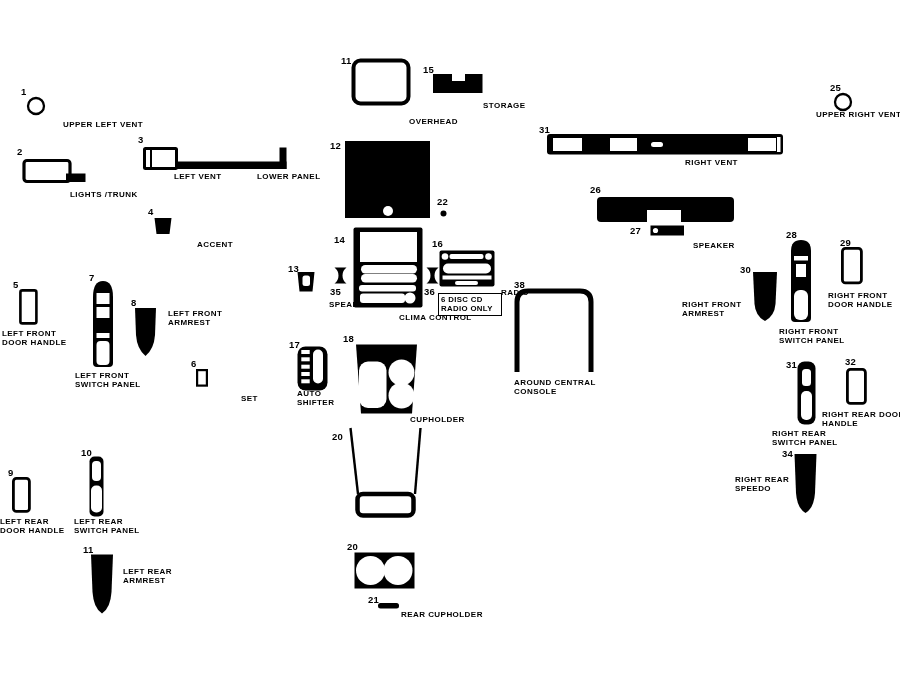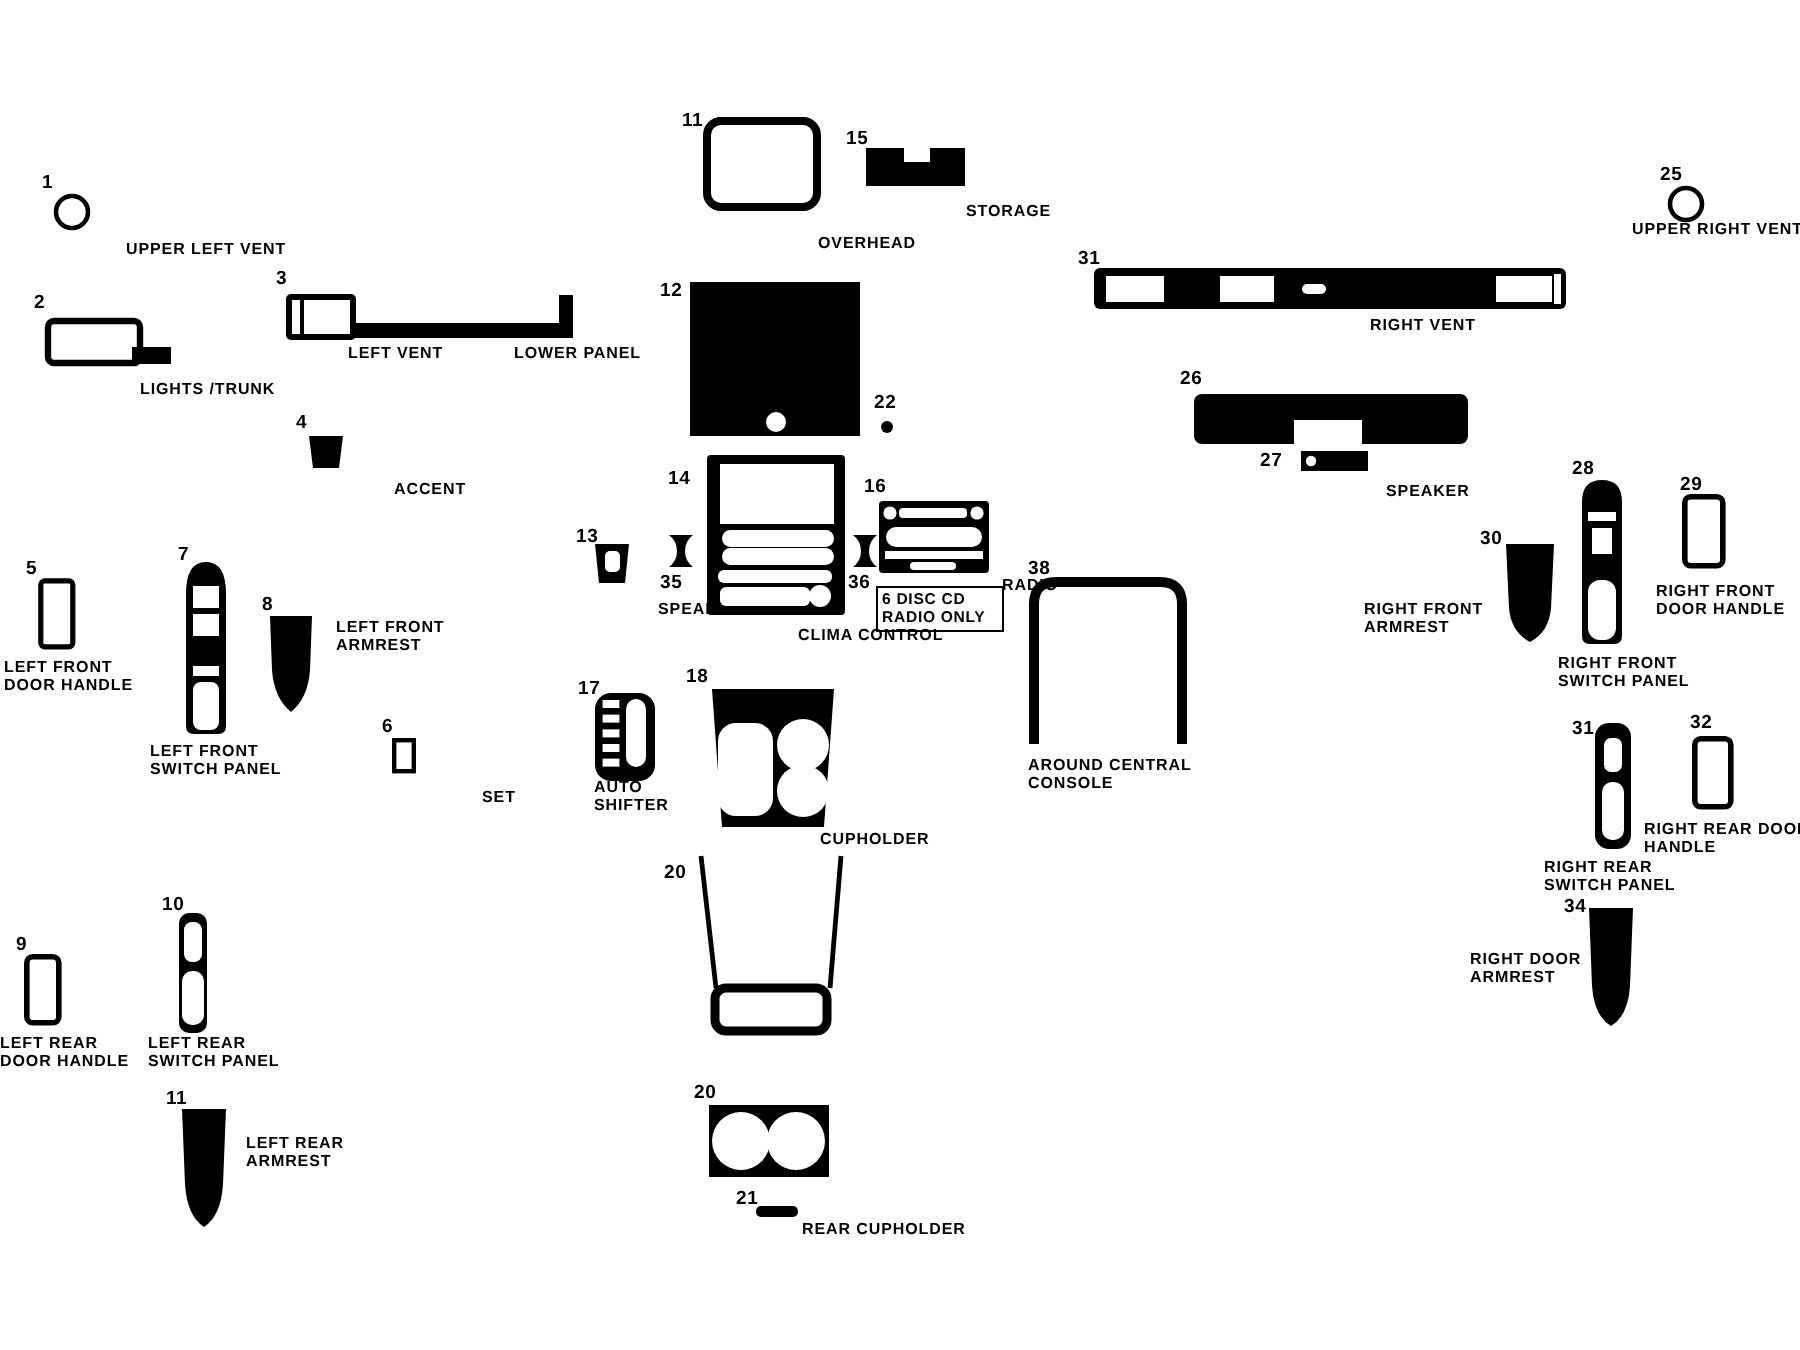--- a/index.html
+++ b/index.html
@@ -341,15 +341,15 @@
       </svg>
   </div>
   <div class="lbl" style="left:822px;top:410px;width:85px">RIGHT REAR DOOR HANDLE</div>
 
   <span class="num" style="left:782px;top:448px">34</span>
   <div class="shape" style="left:793px;top:453px">
     <svg width="25" height="61">
         <path d="M1.5,1 L23.5,1 L22,40 Q21,55 12.5,60 Q4,55 3,40 Z" fill="#000"></path>
       </svg>
   </div>
-  <div class="lbl" style="left:735px;top:475px;width:62px">RIGHT DOOR ARMREST</div>
+  <div class="lbl" style="left:735px;top:475px;width:62px">RIGHT REAR SPEEDO</div>
 
 </div>
 
 </body></html>

